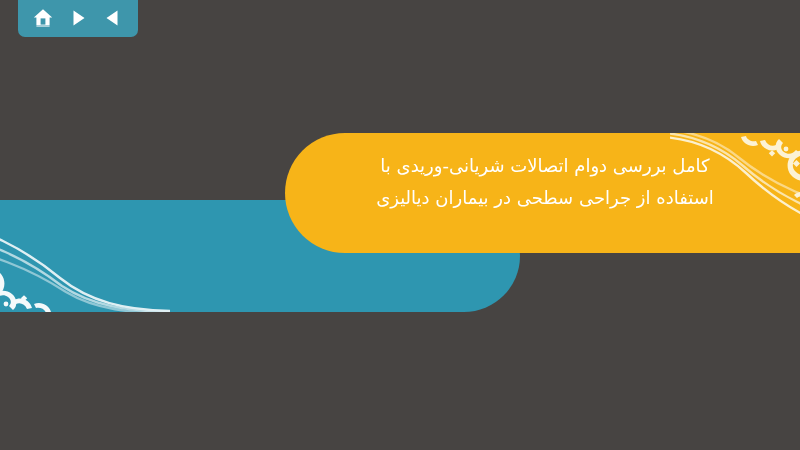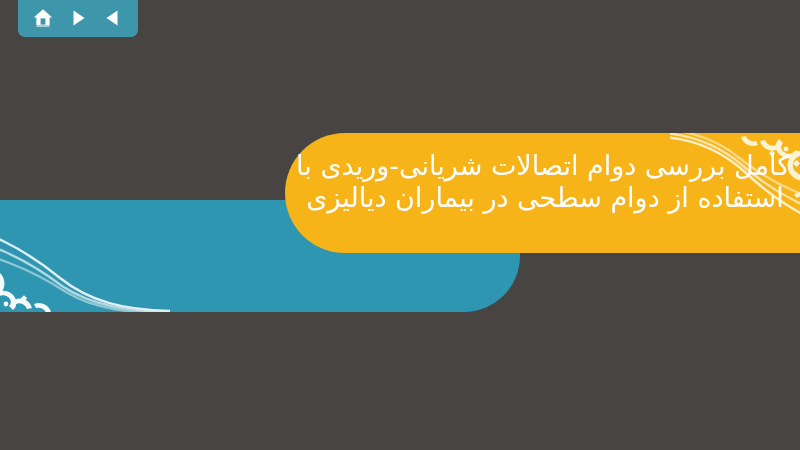--- a/index.html
+++ b/index.html
@@ -92,21 +92,21 @@
     position: absolute;
     left: 300px;
     top: 150px;
     width: 490px;
     z-index: 30;
     text-align: center;
     direction: rtl;
   }
   .title-line {
     color: #ffffff;
-    font-size: 27px;
+    font-size: 18px;
     line-height: 32px;
     font-weight: 400;
     white-space: nowrap;
     font-family: "DejaVu Sans", sans-serif;
   }
 </style>
 </head>
 <body>
 
 <div id="slide">
@@ -181,16 +181,16 @@
         <rect x="100" y="18" width="4.5" height="4.5" transform="rotate(45 102 20)"></rect>
         <path d="M190,46 c-8,-4 -12,-12 -11,-20 l5,0 c-1,6 2,12 6,15 z"></path>
         <path d="M190,18 c-6,-2 -10,-7 -11,-13 l5,-1 c1,4 4,8 6,9 z"></path>
         <path d="M166,96 c5,-4 12,-3 16,2 l-4,3 c-2,-3 -7,-4 -10,-1 z"></path>
       </g>
     </svg>
   </div>
 
   <div id="title-block">
     <div class="title-line">کامل بررسی دوام اتصالات شریانی-وریدی با</div>
-    <div class="title-line">استفاده از دوام سطحی در بیماران دیالیزی</div>
+    <div class="title-line">استفاده از جراحی سطحی در بیماران دیالیزی</div>
   </div>
 
 </div>
 
 </body></html>

